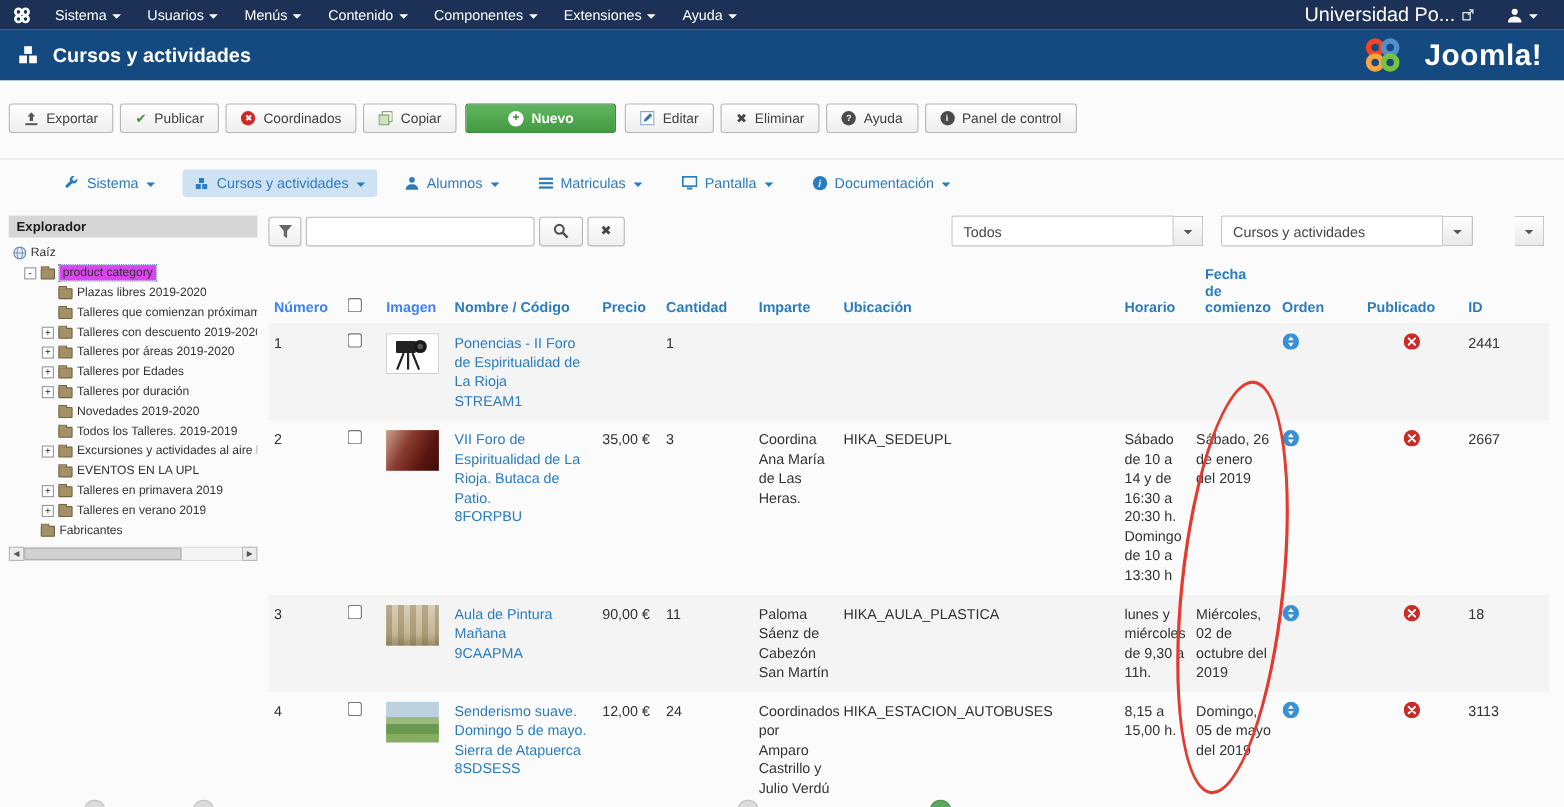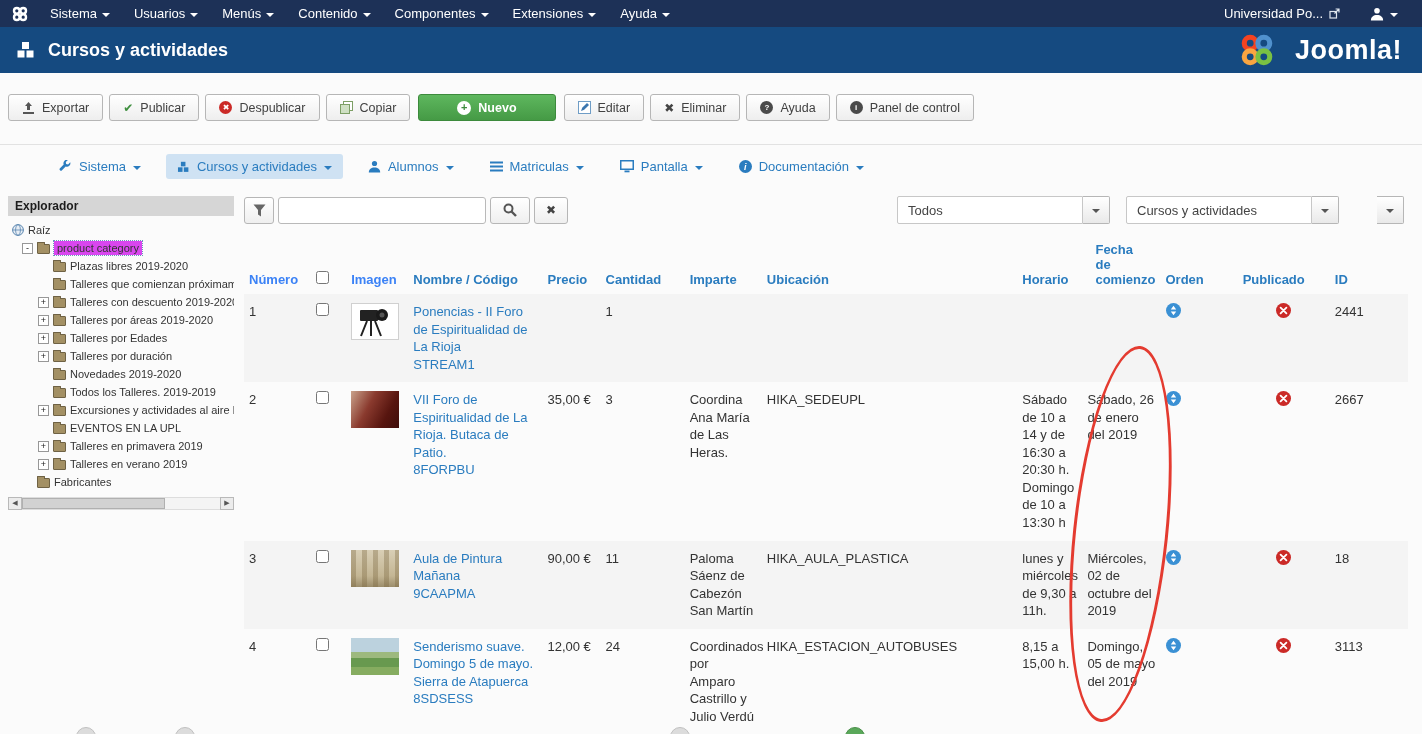--- a/index.html
+++ b/index.html
@@ -6,21 +6,21 @@
 html,body{width:1422px;height:734px;overflow:hidden}
 body{font-family:"Liberation Sans","DejaVu Sans",sans-serif;font-size:13px;color:#333;background:#fbfbfb;position:relative}
 button{background:none;cursor:pointer;font-size:inherit;color:inherit}
 
 
 .topbar{height:27px;background:#1d3157;display:flex;align-items:center;padding:0 8px;color:#fff}
 .jicon{display:flex;align-items:center;margin:0 10px 0 4px}
 .menu-item{display:flex;align-items:center;gap:5px;padding:0 12px;height:27px;font-size:13px;color:#fff}
 .caret{width:0;height:0;border-left:4px solid transparent;border-right:4px solid transparent;border-top:4px solid currentColor;display:inline-block;margin-top:2px}
 .grow{flex:1}
-.site-link{display:flex;align-items:center;gap:6px;color:#fff;font-size:13px;margin-right:30px}
+.site-link{display:flex;align-items:center;gap:6px;color:#fff;font-size:18px;margin-right:30px}
 .user-menu{display:flex;align-items:center;gap:6px;color:#fff;margin-right:16px}
 
 
 .pagehead{height:46px;background:#154a80;display:flex;align-items:center;padding:0 16px;color:#fff}
 .pagehead h1{font-size:18px;font-weight:bold;margin-left:12px}
 .brand{margin-left:auto;display:flex;align-items:center;gap:21px;margin-right:4px}
 .brand-text{font-size:27px;font-weight:bold;letter-spacing:.5px}
 
 
 .toolbar{display:flex;align-items:center;gap:6px;padding:21px 8px 23px;border-bottom:1px solid #e2e2e2}
@@ -65,21 +65,21 @@
 .main{flex:1;min-width:0}
 .filterbar{display:flex;align-items:center;gap:4px}
 .fbtn{height:27px;border:1px solid #b6b6b6;background:linear-gradient(#fff,#efefef);border-radius:3px;display:inline-flex;align-items:center;justify-content:center}
 .funnel-btn{width:30px}
 .search-input{width:208px;height:27px;border:1px solid #b9b9b9;border-radius:3px;padding:0 8px;background:#fff;font-size:13px;color:#333}
 .search-btn{width:40px}
 .clear-btn{width:34px;font-weight:bold;color:#444;font-size:12px}
 .combo{display:flex}
 .combo + .combo{margin-left:12px}
 .combo.last{margin-left:34px;margin-right:12px}
-.combo-text{height:28px;border:1px solid #c7c7c7;background:#fff;display:flex;align-items:center;padding:0 10px;font-size:13px;color:#444;width:186px;border-radius:2px 0 0 2px}
+.combo-text{height:28px;border:1px solid #c7c7c7;background:#fff;display:flex;align-items:center;padding:0 10px;font-size:13px;color:#444;width:202px;border-radius:2px 0 0 2px}
 .combo-btn{width:27px;height:28px;border:1px solid #b6b6b6;border-left:0;background:linear-gradient(#fff,#e9e9e9);display:flex;align-items:center;justify-content:center;color:#555;border-radius:0 2px 2px 0}
 
 
 .grid{table-layout:fixed;border-collapse:collapse;width:1164px;margin-top:14px}
 .grid th{vertical-align:bottom;text-align:left;font-weight:bold;color:#2a7cbf;padding:4px 5px 7px;font-size:13px}
 .grid th.dark{color:#3b82f6}
 .grid th.c-fecha{text-align:center}
 .fecha-head{display:inline-block;width:52px;text-align:left}
 .grid td{vertical-align:top;padding:9px 5px;font-size:13px;color:#333;line-height:1.35}
 .grid tr.stripe td{background:#f4f4f4}
@@ -184,21 +184,21 @@
     <span>Exportar</span>
   </button>
   <button class="tbtn">
     <span class="gi green">✔</span>
     <span>Publicar</span>
   </button>
   <button class="tbtn">
     <span class="circle-ic red">
         <span>✖</span>
       </span>
-    <span>Despublicar</span>
+    <span>Coordinados</span>
   </button>
   <button class="tbtn">
     <svg width="13" height="13" viewBox="0 0 13 13">
         <rect x="3.5" y="0.5" width="9" height="9" fill="#fff" stroke="#7d9f65"></rect>
         <rect x="0.5" y="3.5" width="9" height="9" fill="#cfe0c3" stroke="#7d9f65"></rect>
       </svg>
     <span>Copiar</span>
   </button>
   <button class="tbtn success">
     <span class="circle-ic white">

